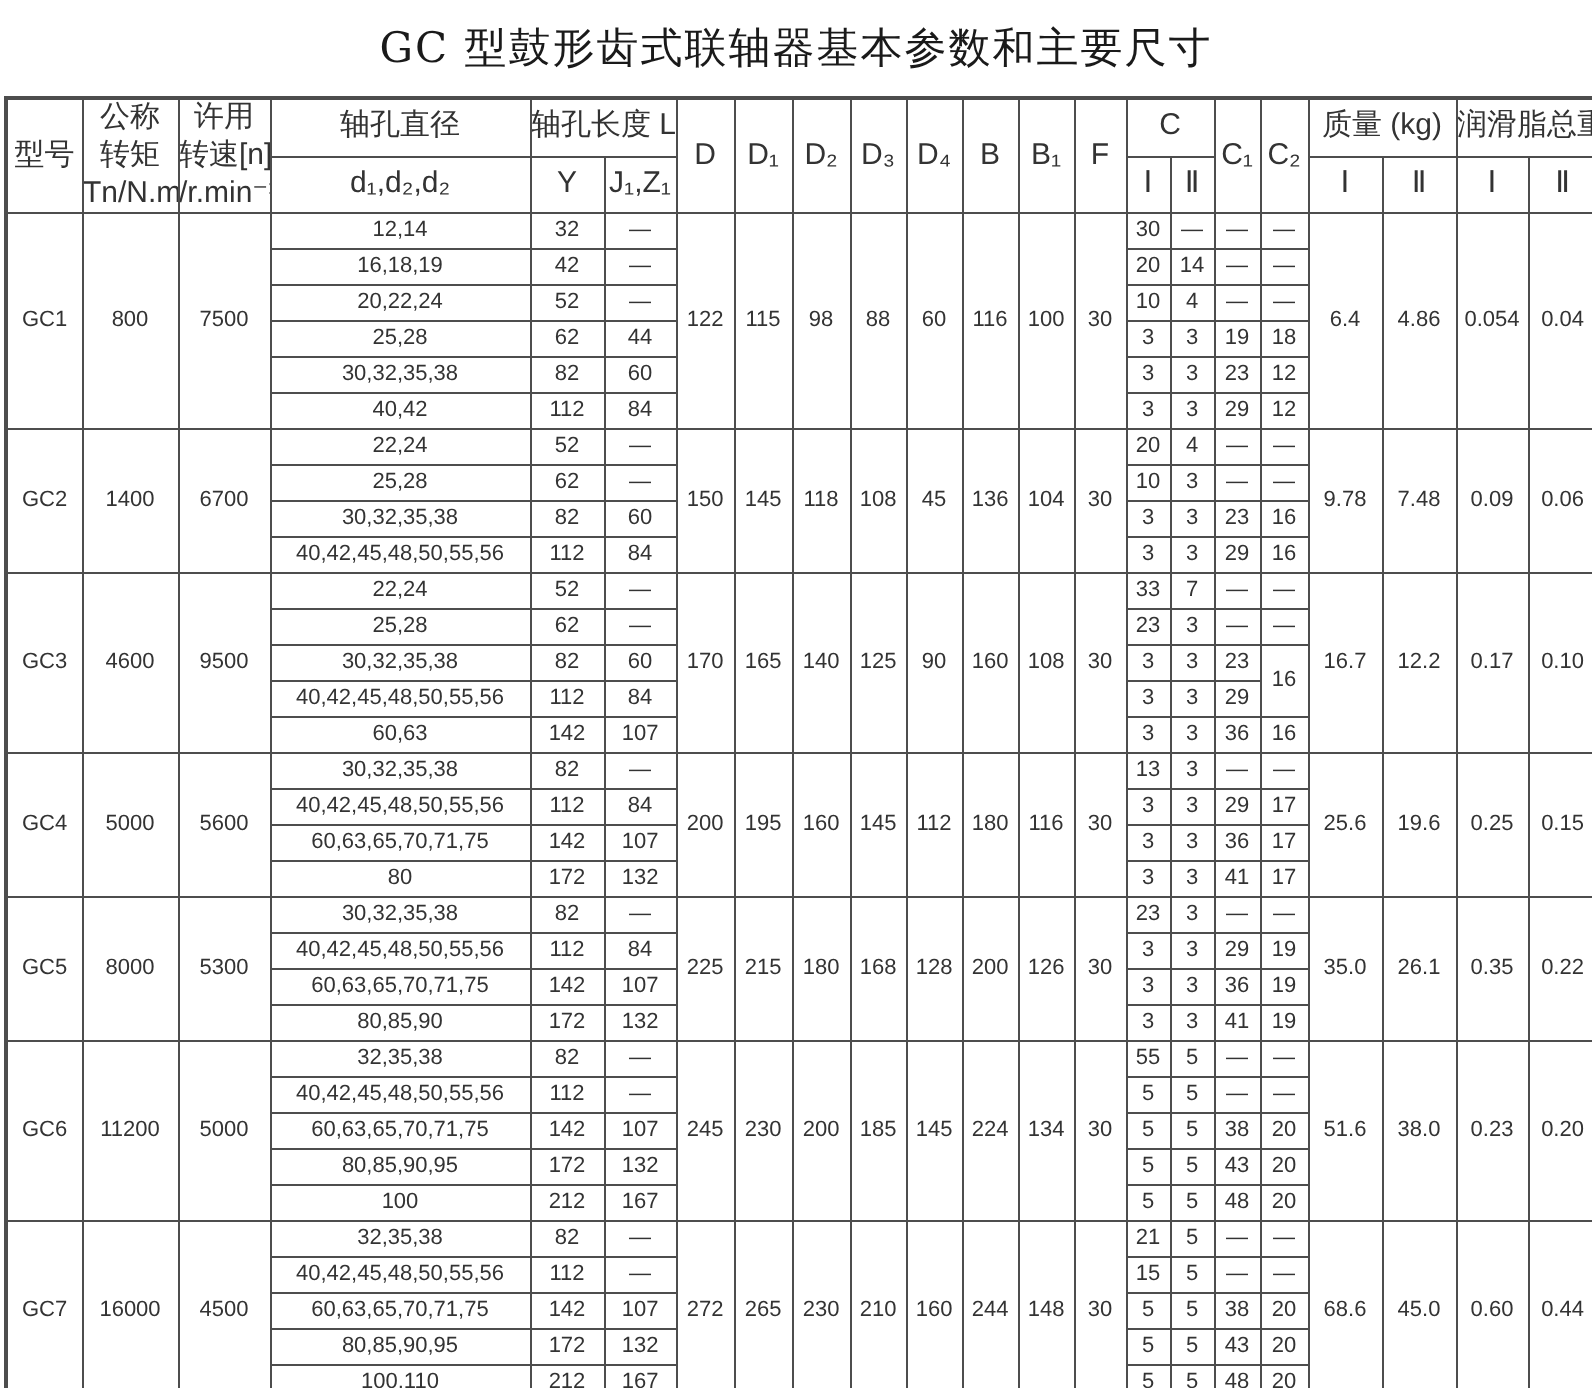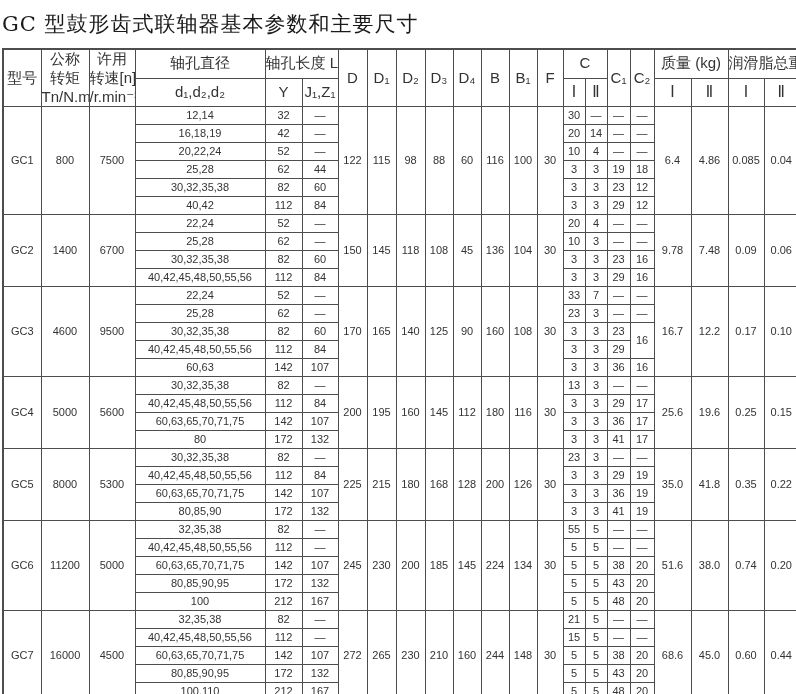--- a/index.html
+++ b/index.html
@@ -1,19 +1,19 @@
 <!DOCTYPE html>
 <html><head>
 <meta charset="utf-8">
 <style>
   html,body{margin:0;padding:0;background:#fff;}
   body{width:796px;height:694px;overflow:hidden;font-family:"Liberation Sans","DejaVu Sans",sans-serif;color:#333;}
   .page{padding:4px 2px 0 2px;}
   .title{
-    text-align:left;
+    text-align:center;
     font-family:"DejaVu Serif","Liberation Serif",serif;
     font-size:21px;
     color:#1a1a1a;
     letter-spacing:1px;
     margin:6px 0 10px 0;
     font-weight:500;
   }
   table.spec{
     border-collapse:collapse;
     table-layout:fixed;
@@ -124,21 +124,21 @@
           <td rowspan="6">60</td>
           <td rowspan="6">116</td>
           <td rowspan="6">100</td>
           <td rowspan="6">30</td>
           <td>30</td>
           <td>—</td>
           <td>—</td>
           <td>—</td>
           <td rowspan="6">6.4</td>
           <td rowspan="6">4.86</td>
-          <td rowspan="6">0.085</td>
+          <td rowspan="6">0.054</td>
           <td rowspan="6">0.04</td>
         </tr>
         <tr>
           <td>16,18,19</td>
           <td>42</td>
           <td>—</td>
           <td>20</td>
           <td>14</td>
           <td>—</td>
           <td>—</td>
@@ -353,21 +353,21 @@
           <td rowspan="4">168</td>
           <td rowspan="4">128</td>
           <td rowspan="4">200</td>
           <td rowspan="4">126</td>
           <td rowspan="4">30</td>
           <td>23</td>
           <td>3</td>
           <td>—</td>
           <td>—</td>
           <td rowspan="4">35.0</td>
-          <td rowspan="4">41.8</td>
+          <td rowspan="4">26.1</td>
           <td rowspan="4">0.35</td>
           <td rowspan="4">0.22</td>
         </tr>
         <tr>
           <td>40,42,45,48,50,55,56</td>
           <td>112</td>
           <td>84</td>
           <td>3</td>
           <td>3</td>
           <td>29</td>
@@ -405,21 +405,21 @@
           <td rowspan="5">145</td>
           <td rowspan="5">224</td>
           <td rowspan="5">134</td>
           <td rowspan="5">30</td>
           <td>55</td>
           <td>5</td>
           <td>—</td>
           <td>—</td>
           <td rowspan="5">51.6</td>
           <td rowspan="5">38.0</td>
-          <td rowspan="5">0.74</td>
+          <td rowspan="5">0.23</td>
           <td rowspan="5">0.20</td>
         </tr>
         <tr>
           <td>40,42,45,48,50,55,56</td>
           <td>112</td>
           <td>—</td>
           <td>5</td>
           <td>5</td>
           <td>—</td>
           <td>—</td>

